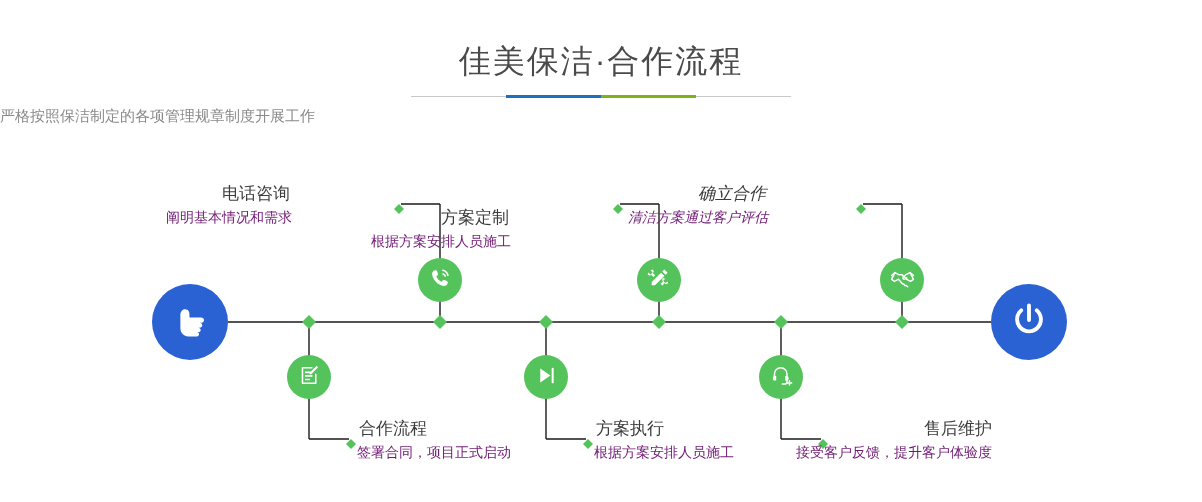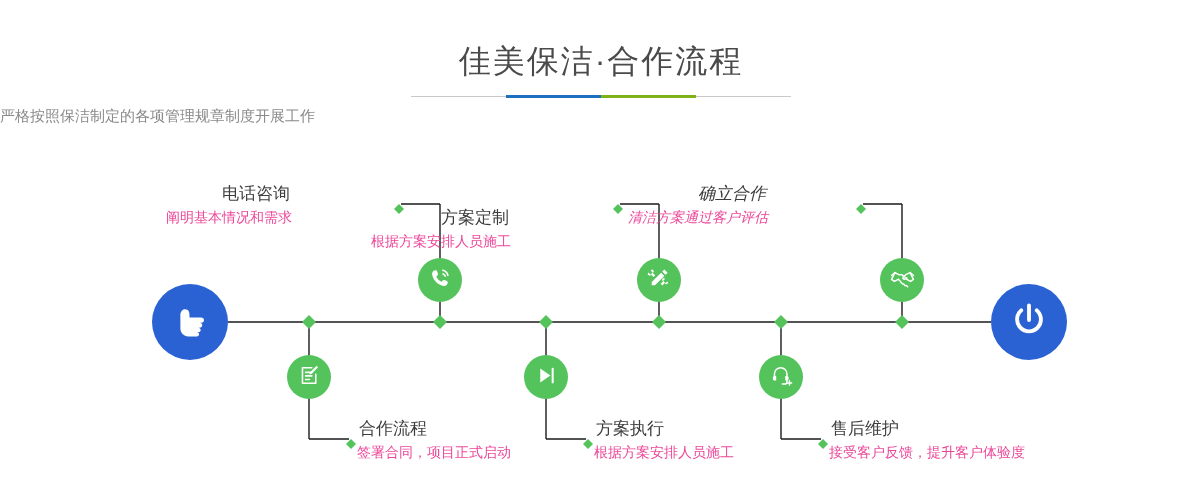--- a/index.html
+++ b/index.html
@@ -121,21 +121,21 @@
     white-space: nowrap;
   }
   .label-block .l-title {
     font-size: 17px;
     line-height: 24px;
     color: #3d3d3d;
   }
   .label-block .l-desc {
     font-size: 14px;
     line-height: 22px;
-    color: #ec4899;
+    color: #701a75;
   }
   .label-top { text-align: right; }
   .label-bottom { text-align: left; }
   .label-top .l-title { padding-right: 2px; }
   .label-bottom .l-title { padding-left: 2px; }
 </style>
 </head>
 <body>
 
 <div id="header">
@@ -288,18 +288,18 @@
       <svg width="25" height="25" viewBox="0 0 32 32" fill="none" stroke="#ffffff" stroke-width="1.9" stroke-linecap="round" stroke-linejoin="round">
         <path d="M7 17v-3a8 8 0 0 1 16 0v3"></path>
         <path d="M7 16.5h2.2v6H7a2 2 0 0 1-2-2v-2a2 2 0 0 1 2-2z" fill="#ffffff" stroke="none"></path>
         <path d="M23 16.5h-2.2v6H23a2 2 0 0 0 2-2v-2a2 2 0 0 0-2-2z" fill="#ffffff" stroke="none"></path>
         <path d="M23 22.5v1.5a3 3 0 0 1-3 3h-3"></path>
         <line x1="23.5" y1="25.5" x2="29" y2="25.5"></line>
         <line x1="26.2" y1="22.8" x2="26.2" y2="28.2"></line>
       </svg>
     </span>
   </div>
-  <div class="label-block label-bottom" style="left:829px; top:277px;">
+  <div class="label-block label-bottom" style="left:796px; top:277px;text-align:right;">
     <div class="l-title">售后维护</div>
     <div class="l-desc">接受客户反馈，提升客户体验度</div>
   </div>
 
 </div>
 
 </body></html>

